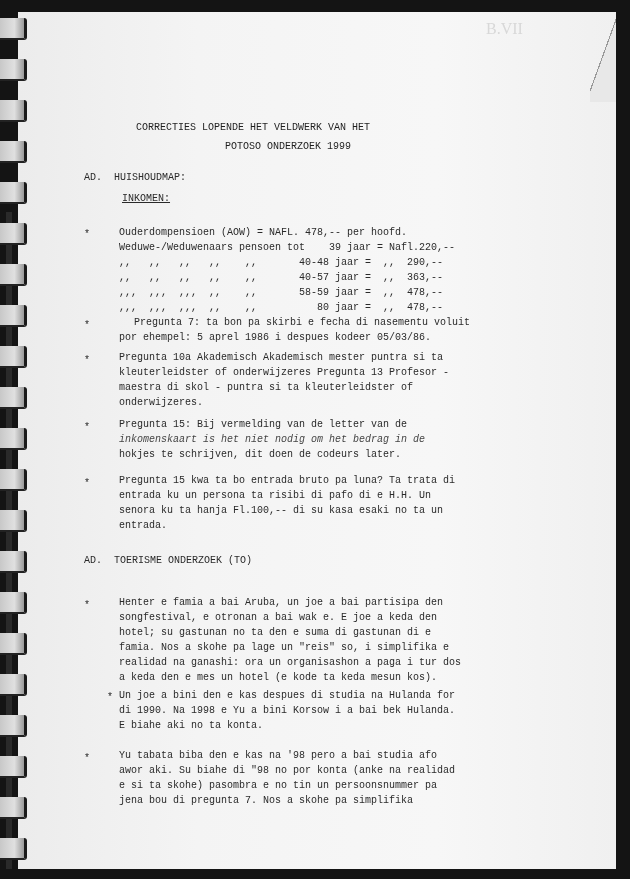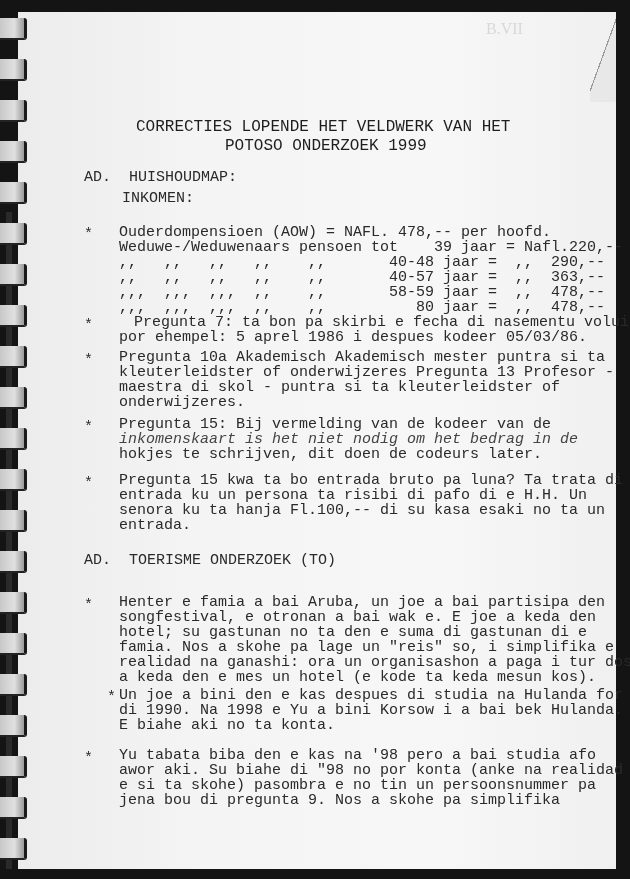--- a/index.html
+++ b/index.html
@@ -17,24 +17,24 @@
     }
     .binding { position:absolute; left:0; top:12px; width:28px; height:857px; }
     .ring {
       position:absolute; left:0; width:24px; height:20px;
       background: linear-gradient(90deg,#c8c8c8,#e0e0e0 60%,#9a9a9a);
       border-right:3px solid #1a1a1a; border-bottom:2px solid #222; border-radius:0 3px 3px 0;
     }
     .spine { position:absolute; left:6px; top:200px; width:6px; height:657px; background:#2a2a2a; }
     .mark { position:absolute; left:486px; top:20px; font-family:"Liberation Serif", serif; font-size:16px; color:#d8d8d8; }
     .t {
-      position:absolute; font-size:15px; color:#2a2a2a; white-space:pre; line-height:15px;
+      position:absolute; font-size:10px; color:#2a2a2a; white-space:pre; line-height:15px;
     }
-    .title { font-size:16px; color:#1e1e1e; }
-    .u { }
+    .title { font-size:10px; color:#1e1e1e; }
+    .u { text-decoration:underline; }
     .it { font-style:italic; color:#444; }
   </style>
 </head>
 <body>
 
 <div class="page">
   <div class="fold"></div>
 </div>
 <div class="binding" id="binding">
   <div class="spine"></div>
@@ -81,21 +81,21 @@
 <div class="t" style="left:134px;top:315px">Pregunta 7: ta bon pa skirbi e fecha di nasementu voluit</div>
 <div class="t" style="left:119px;top:330px">por ehempel: 5 aprel 1986 i despues kodeer 05/03/86.</div>
 
 <div class="t" style="left:84px;top:353px">*</div>
 <div class="t" style="left:119px;top:350px">Pregunta 10a Akademisch Akademisch mester puntra si ta</div>
 <div class="t" style="left:119px;top:365px">kleuterleidster of onderwijzeres Pregunta 13 Profesor -</div>
 <div class="t" style="left:119px;top:380px">maestra di skol - puntra si ta kleuterleidster of</div>
 <div class="t" style="left:119px;top:395px">onderwijzeres.</div>
 
 <div class="t" style="left:84px;top:420px">*</div>
-<div class="t" style="left:119px;top:417px">Pregunta 15: Bij vermelding van de kodeer van de</div>
+<div class="t" style="left:119px;top:417px">Pregunta 15: Bij vermelding van de letter van de</div>
 <div class="t it" style="left:119px;top:432px">inkomenskaart is het niet nodig om het bedrag in de</div>
 <div class="t" style="left:119px;top:447px">hokjes te schrijven, dit doen de codeurs later.</div>
 
 <div class="t" style="left:84px;top:476px">*</div>
 <div class="t" style="left:119px;top:473px">Pregunta 15 kwa ta bo entrada bruto pa luna? Ta trata di</div>
 <div class="t" style="left:119px;top:488px">entrada ku un persona ta risibi di pafo di e H.H. Un</div>
 <div class="t" style="left:119px;top:503px">senora ku ta hanja Fl.100,-- di su kasa esaki no ta un</div>
 <div class="t" style="left:119px;top:518px">entrada.</div>
 
 <div class="t" style="left:84px;top:553px">AD.  TOERISME ONDERZOEK (TO)</div>
@@ -110,13 +110,13 @@
 
 <div class="t" style="left:107px;top:690px">*</div>
 <div class="t" style="left:119px;top:688px">Un joe a bini den e kas despues di studia na Hulanda for</div>
 <div class="t" style="left:119px;top:703px">di 1990. Na 1998 e Yu a bini Korsow i a bai bek Hulanda.</div>
 <div class="t" style="left:119px;top:718px">E biahe aki no ta konta.</div>
 
 <div class="t" style="left:84px;top:751px">*</div>
 <div class="t" style="left:119px;top:748px">Yu tabata biba den e kas na '98 pero a bai studia afo</div>
 <div class="t" style="left:119px;top:763px">awor aki. Su biahe di "98 no por konta (anke na realidad</div>
 <div class="t" style="left:119px;top:778px">e si ta skohe) pasombra e no tin un persoonsnummer pa</div>
-<div class="t" style="left:119px;top:793px">jena bou di pregunta 9. Nos a skohe pa simplifika</div>
+<div class="t" style="left:119px;top:793px">jena bou di pregunta 7. Nos a skohe pa simplifika</div>
 
 </body></html>

